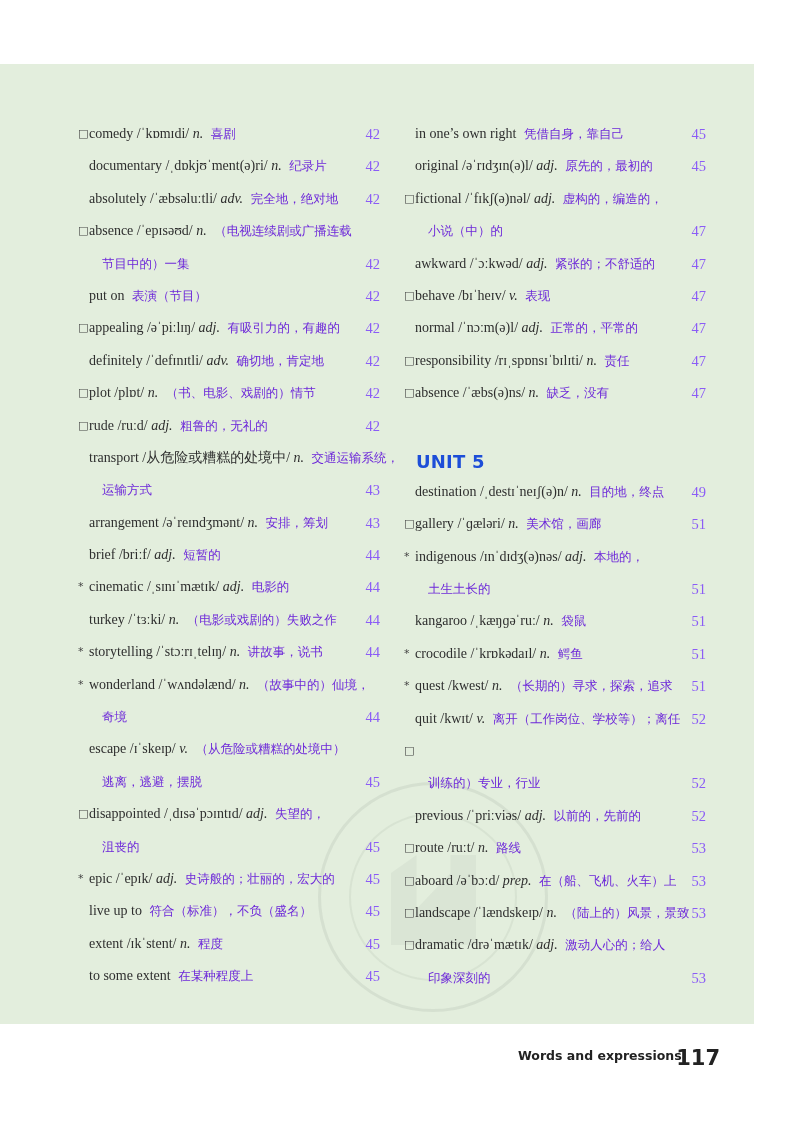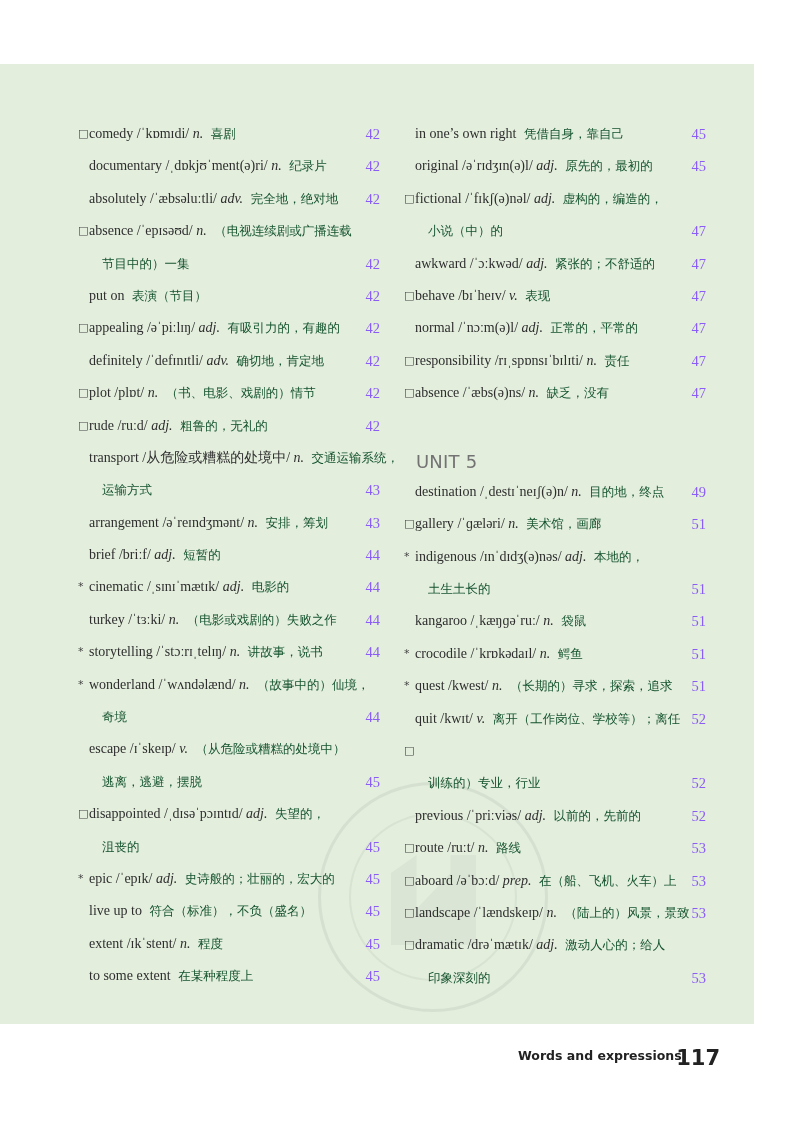--- a/index.html
+++ b/index.html
@@ -36,29 +36,29 @@
     }
     .row .marker {
       position: absolute; left: 0; top: 0; width: 10px;
       font-size: 11px; color: #444; font-family: "DejaVu Sans", sans-serif;
     }
     .row .entry { position: absolute; left: 11px; }
     .row.cont .entry { left: 24px; }
     .row .word { }
     .row .phon { }
     .row .pos { font-style: italic; }
-    .row .zh { font-family: "DejaVu Sans", sans-serif; font-size: 12.5px; margin-left: 4px; color: #14532d; }
+    .row .zh { font-family: "DejaVu Sans", sans-serif; font-size: 12.5px; margin-left: 4px; color: #6d28d9; }
     .row.cont .zh { margin-left: 0; }
     .row .page {
       position: absolute; right: 0; top: 0; font-size: 14.5px; color: #8b5cf6;
     }
     .unit-heading {
       height: 34px; line-height: 40px; padding-left: 12px;
-      font-family: "DejaVu Sans", sans-serif; font-weight: normal; font-size: 18px;
-      color: #737373; letter-spacing: 0.2px;
+      font-family: "DejaVu Sans", sans-serif; font-weight: bold; font-size: 18px;
+      color: #1d4ed8; letter-spacing: 0.2px;
     }
     .spacer { height: 32.4px; }
     .footer {
       position: absolute; top: 1046px; left: 518px; width: 202px; height: 20px;
       font-family: "DejaVu Sans", sans-serif; font-weight: bold; color: #222;
     }
     .footer .title { position: absolute; left: 0; top: 2px; font-size: 12.5px; }
     .footer .num { position: absolute; right: 0; top: 0; font-size: 21px; }
   </style>
 </head>

